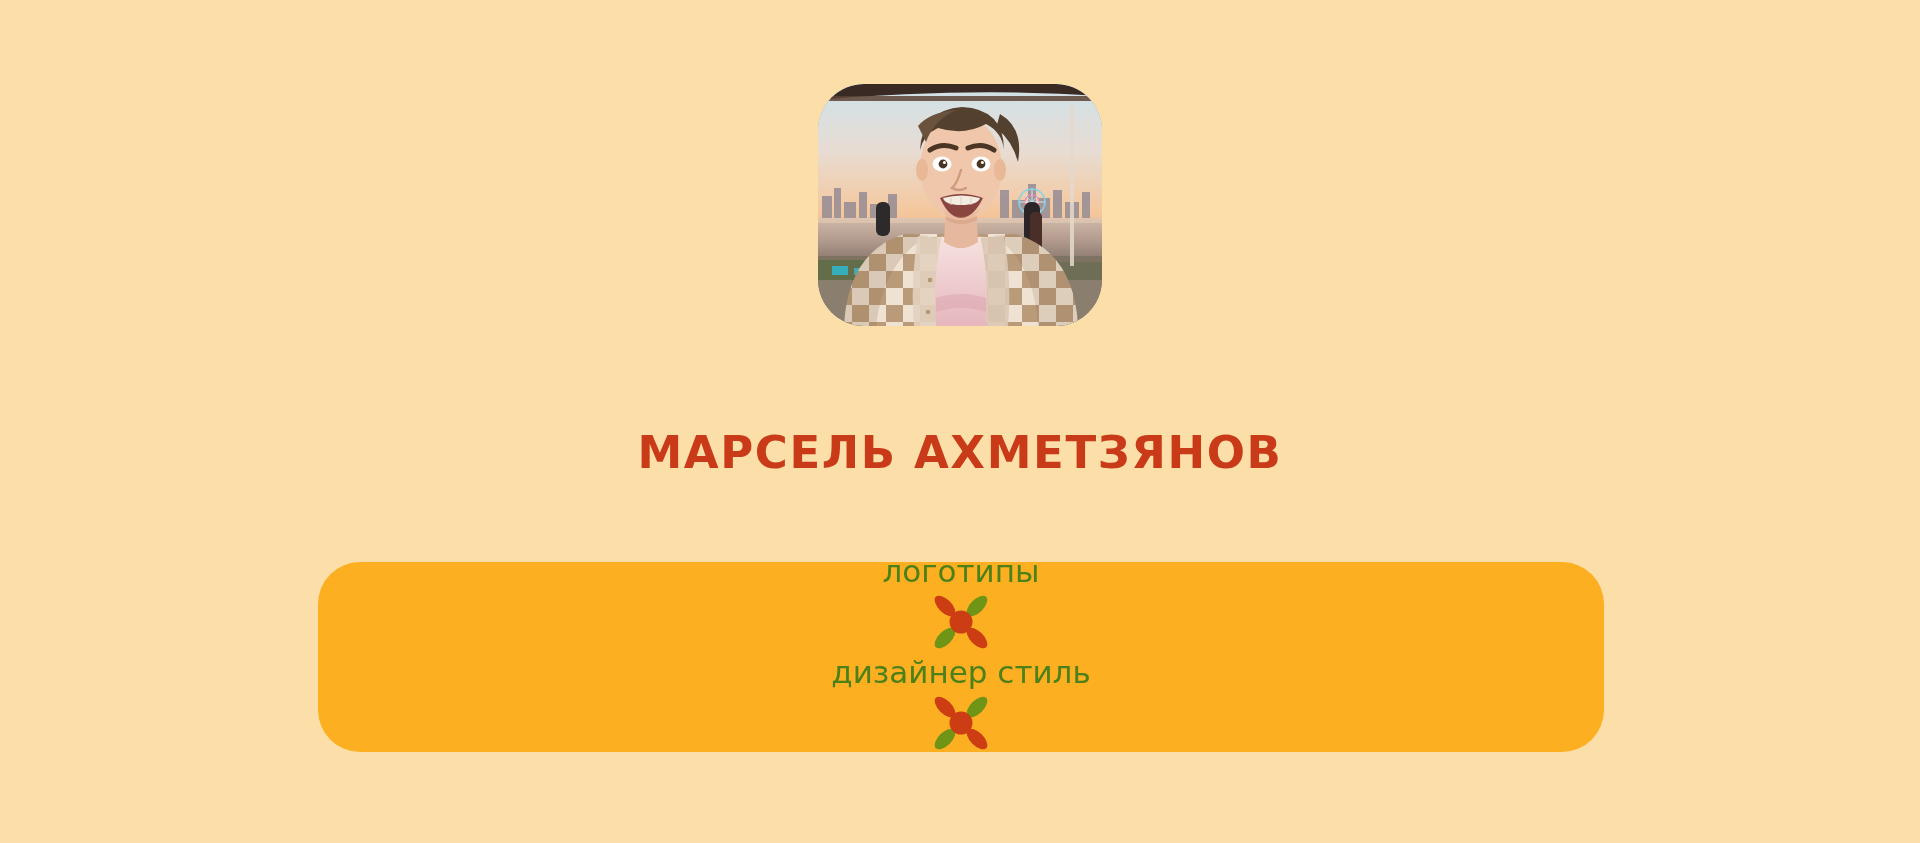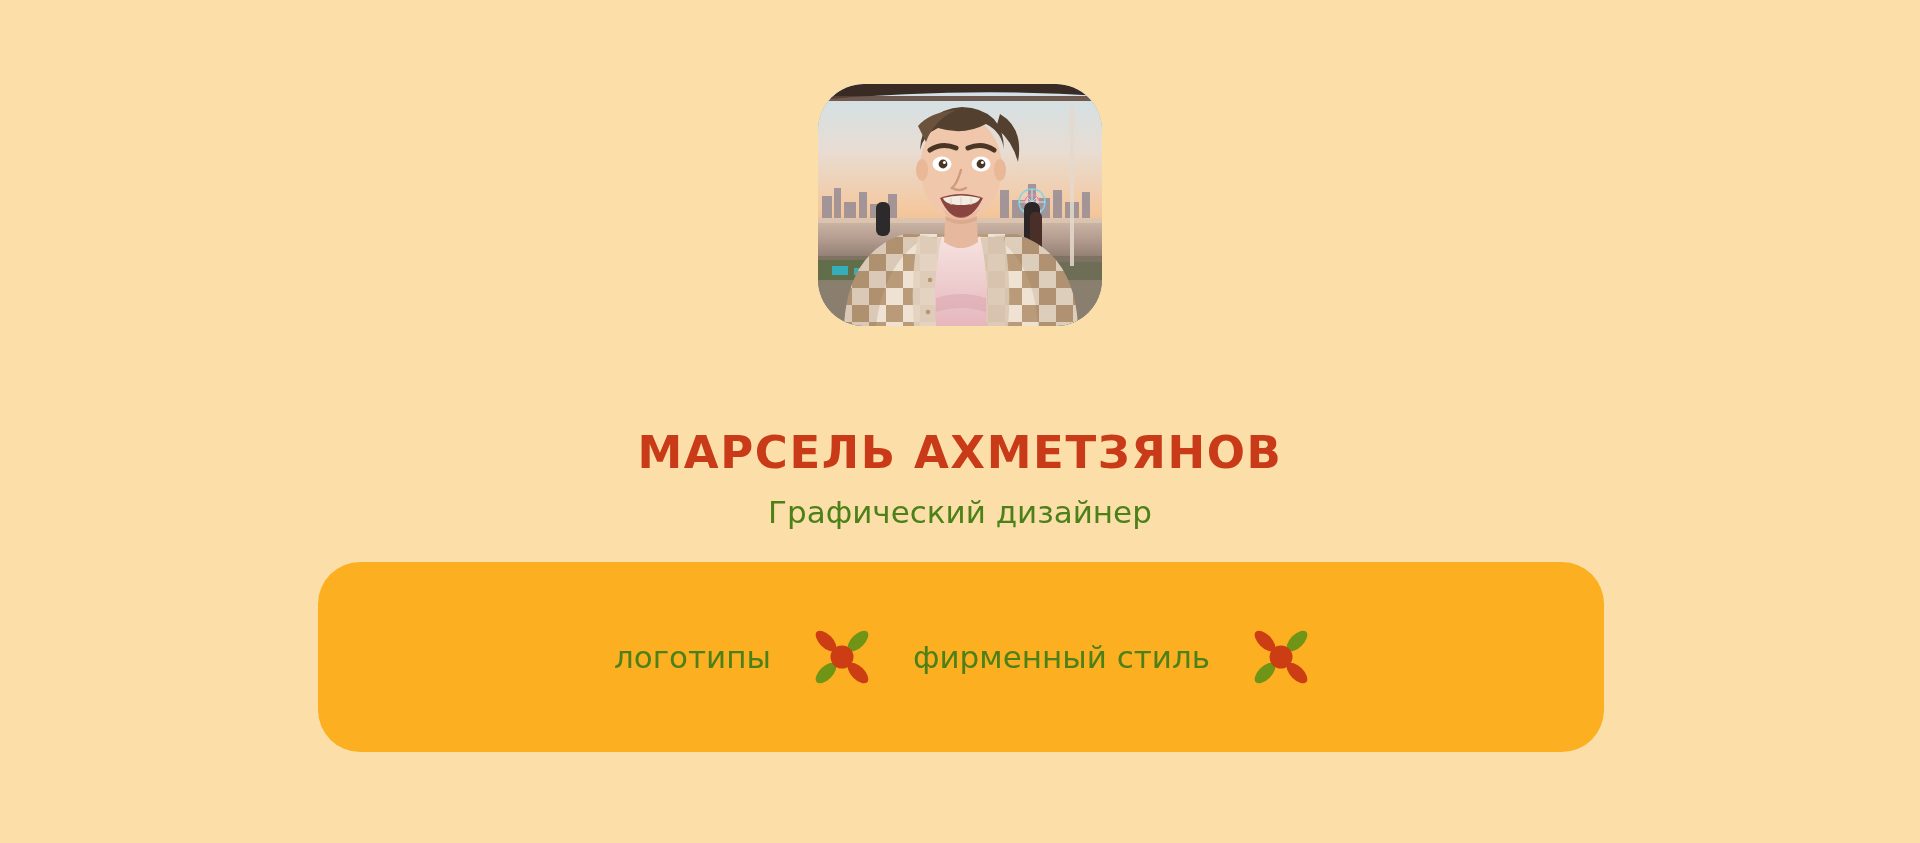--- a/index.html
+++ b/index.html
@@ -82,20 +82,21 @@
     border-radius: 42px;
     display: flex;
     align-items: center;
     justify-content: center;
   }
   .banner-inner {
     display: flex;
     align-items: center;
     justify-content: center;
     gap: 0;
+    flex-direction: column;
   }
   .tag {
     font-family: "DejaVu Sans", "Liberation Sans", sans-serif;
     font-size: 31px;
     font-weight: 400;
     color: #4c8018;
     line-height: 1;
     white-space: nowrap;
     padding: 0 22px;
   }
@@ -240,38 +241,37 @@
         <path d="M125 114 Q143 109 162 114 Q160 121 143 121 Q127 121 125 114 Z" fill="#f3ece0"></path>
         <path d="M133 114 L133 121 M143 113 L143 121 M153 114 L153 121" stroke="#d8cdbc" stroke-width="0.9"></path>
 
         <path d="M124 124 Q143 142 162 124 Q156 138 143 140 Q130 138 124 124 Z" fill="#dca98c" opacity="0.35"></path>
       </g>
     </svg>
   </div>
 
   <div class="name">МАРСЕЛЬ АХМЕТЗЯНОВ</div>
 
-  <div class="subtitle">Графический дизайнер</div>
 
   <div class="banner">
     <div class="banner-inner">
 
       <span class="tag">логотипы</span>
 
       <svg class="sep-icon" viewBox="0 0 70 70">
         <g transform="translate(35,35)">
           <ellipse cx="-16" cy="-16" rx="13" ry="6.6" transform="rotate(45 -16 -16)" fill="#cc3d14"></ellipse>
           <ellipse cx="16" cy="-16" rx="13" ry="6.6" transform="rotate(-45 16 -16)" fill="#6f9416"></ellipse>
           <ellipse cx="-16" cy="16" rx="13" ry="6.6" transform="rotate(-45 -16 16)" fill="#6f9416"></ellipse>
           <ellipse cx="16" cy="16" rx="13" ry="6.6" transform="rotate(45 16 16)" fill="#cc3d14"></ellipse>
           <circle cx="0" cy="0" r="11.5" fill="#cc3d14"></circle>
         </g>
       </svg>
 
-      <span class="tag">фирменный стиль</span>
+      <span class="tag">дизайнер стиль</span>
 
       <svg class="sep-icon" viewBox="0 0 70 70">
         <g transform="translate(35,35)">
           <ellipse cx="-16" cy="-16" rx="13" ry="6.6" transform="rotate(45 -16 -16)" fill="#cc3d14"></ellipse>
           <ellipse cx="16" cy="-16" rx="13" ry="6.6" transform="rotate(-45 16 -16)" fill="#6f9416"></ellipse>
           <ellipse cx="-16" cy="16" rx="13" ry="6.6" transform="rotate(-45 -16 16)" fill="#6f9416"></ellipse>
           <ellipse cx="16" cy="16" rx="13" ry="6.6" transform="rotate(45 16 16)" fill="#cc3d14"></ellipse>
           <circle cx="0" cy="0" r="11.5" fill="#cc3d14"></circle>
         </g>
       </svg>

